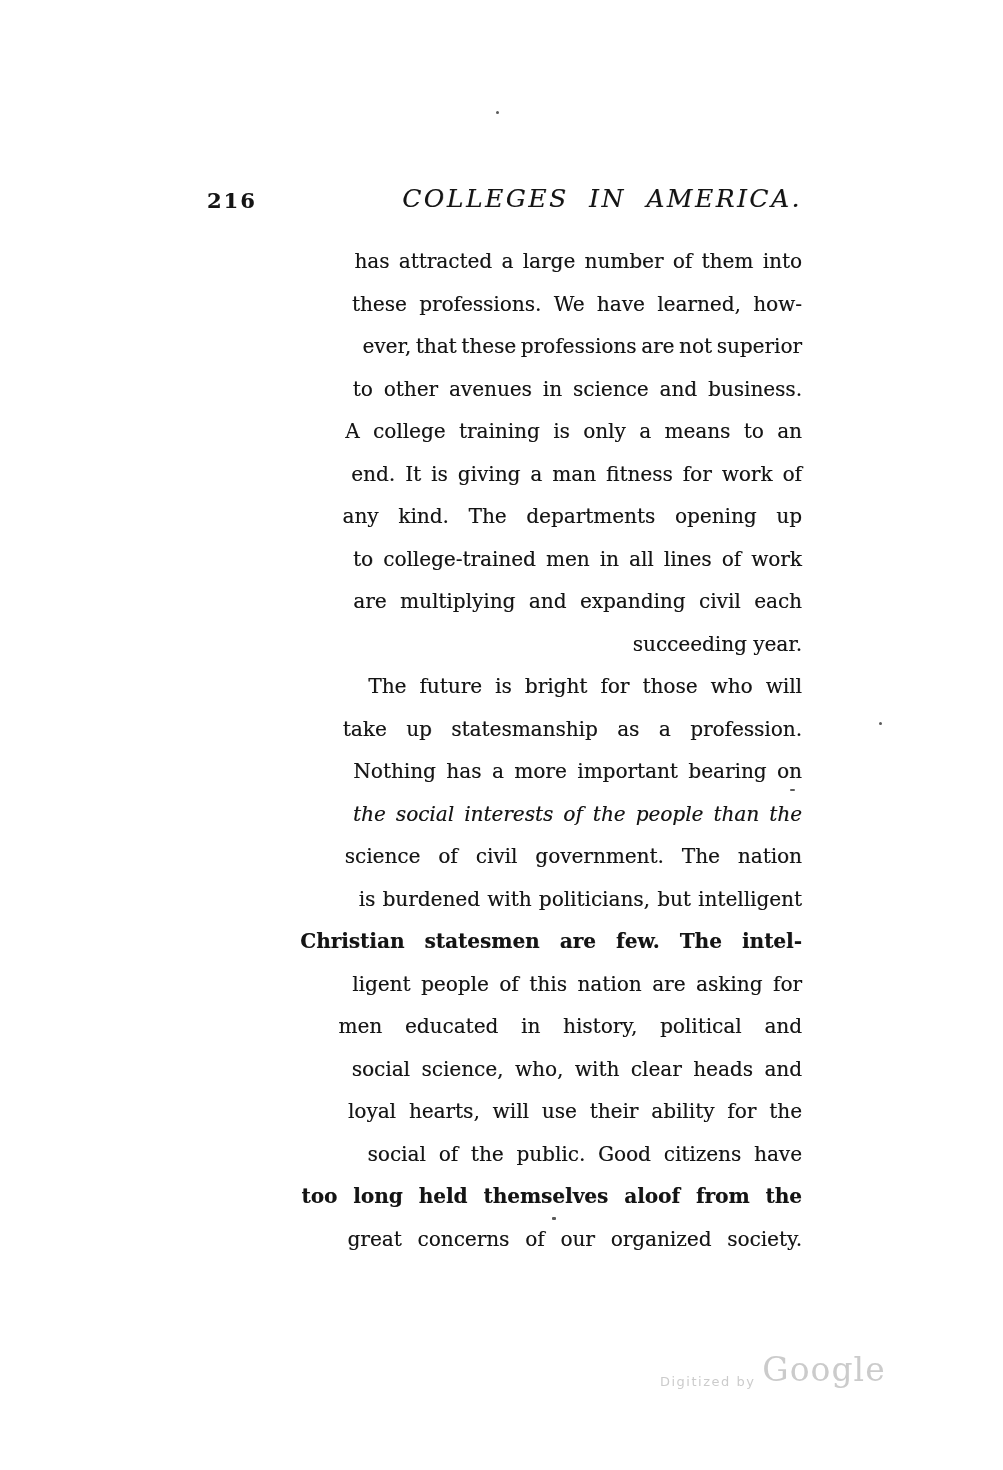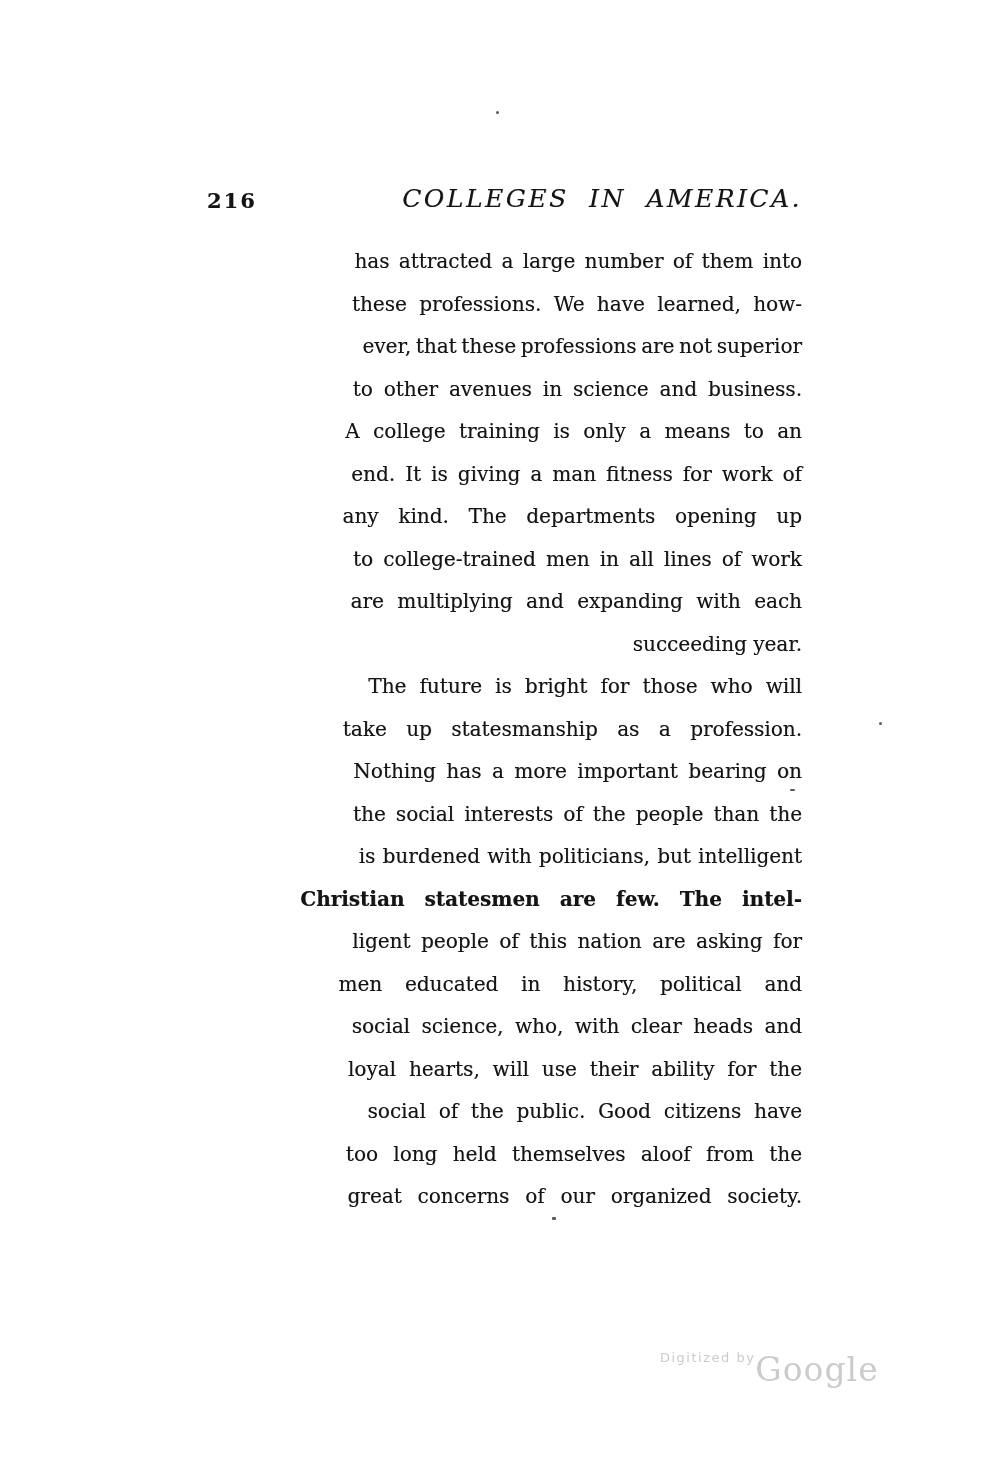--- a/index.html
+++ b/index.html
@@ -51,22 +51,22 @@
     text-align: right;
   }
   .line { white-space: nowrap; }
   .line.indent { padding-left: 28px; }
   
   .watermark {
     position: absolute;
     left: 660px;
     top: 1350px;
     display: flex;
-    align-items: flex-start;
-    gap: 0;
+    align-items: flex-end;
+    gap: 7px;
     color: var(--wm, #c3c3c3);
     filter: blur(0.4px);
     opacity: 0.85;
     user-select: none;
   }
   .wm-prefix {
     font-size: 13px;
     letter-spacing: 1.5px;
     font-family: "DejaVu Sans", "Liberation Sans", sans-serif;
     transform: scaleY(0.95);
@@ -96,36 +96,37 @@
   <div class="body-text">
       <div>
         <div class="line"><span style="word-spacing: 2.97098px;">has attracted a large number of them into</span></div>
         <div class="line"><span style="word-spacing: 6.04063px;">these professions. We have learned, how-</span></div>
         <div class="line"><span style="word-spacing: -1.73698px; margin-top: 44px;">ever, that these professions are not superior</span></div>
         <div class="line"><span style="word-spacing: 4.5625px;">to other avenues in science and business.</span></div>
         <div class="line"><span style="word-spacing: 7.01562px;">A college training is only a means to an</span></div>
         <div class="line"><span style="word-spacing: 3.65104px;">end. It is giving a man fitness for work of</span></div>
         <div class="line"><span style="word-spacing: 13.35px;">any kind. The departments opening up</span></div>
         <div class="line"><span style="word-spacing: 3.70312px;">to college-trained men in all lines of work</span></div>
-        <div class="line"><span style="word-spacing: 7.11875px;">are multiplying and expanding with each</span></div>
+        <div class="line"><span style="word-spacing: 7.11875px;">are multiplying and expanding civil each</span></div>
         <div class="line free"><span>succeeding year.</span></div>
       </div>
       <div>
         <div class="line indent"><span style="word-spacing: 6.70536px;">The future is bright for those who will</span></div>
         <div class="line"><span style="word-spacing: 13.0687px;">take up statesmanship as a profession.</span></div>
         <div class="line"><span style="word-spacing: 4.13281px;">Nothing has a more important bearing on</span></div>
-        <div class="line"><span style="word-spacing: 3.70982px;">the social interests of the people than the</span></div>
+        <div class="line"><span style="word-spacing: 3.70982px; font-style: italic;">the social interests of the people than the</span></div>
+        <div class="line"><span style="word-spacing: 11.6px;">science of civil government. The nation</span></div>
         <div class="line"><span style="word-spacing: 0.86875px;">is burdened with politicians, but intelligent</span></div>
         <div class="line"><span style="word-spacing: 13.1531px; font-weight: bold;">Christian statesmen are few. The intel-</span></div>
         <div class="line"><span style="word-spacing: 4.19643px;">ligent people of this nation are asking for</span></div>
         <div class="line"><span style="word-spacing: 16.4094px;">men educated in history, political and</span></div>
         <div class="line"><span style="word-spacing: 5.13281px;">social science, who, with clear heads and</span></div>
         <div class="line"><span style="word-spacing: 6.51562px;">loyal hearts, will use their ability for the</span></div>
         <div class="line"><span style="word-spacing: 6.4375px;">social of the public. Good citizens have</span></div>
-        <div class="line"><span style="word-spacing: 8.95052px;">too long held themselves aloof from the</span></div>
+        <div class="line"><span style="word-spacing: 8.95052px; font-weight: bold;">too long held themselves aloof from the</span></div>
         <div class="line"><span style="word-spacing: 9.42812px;">great concerns of our organized society.</span></div>
       </div>
     </div>
 
   <div class="watermark">
     <span class="wm-prefix">Digitized by</span>
     <span class="wm-logo">Google</span>
   </div>
 
   <div class="speck s1"></div>

